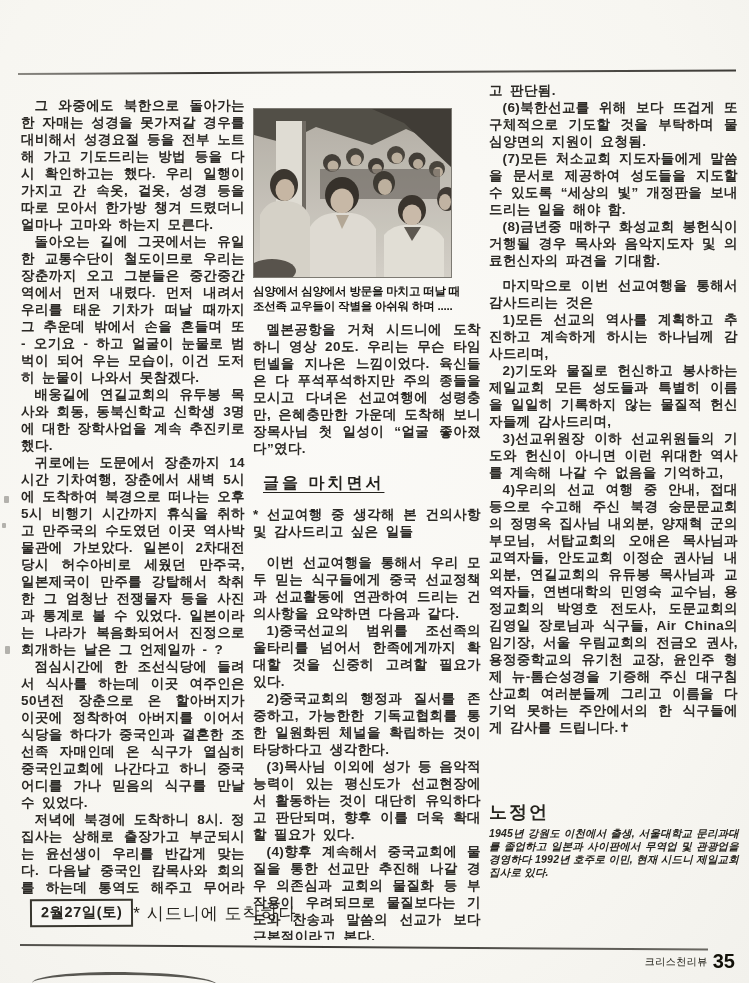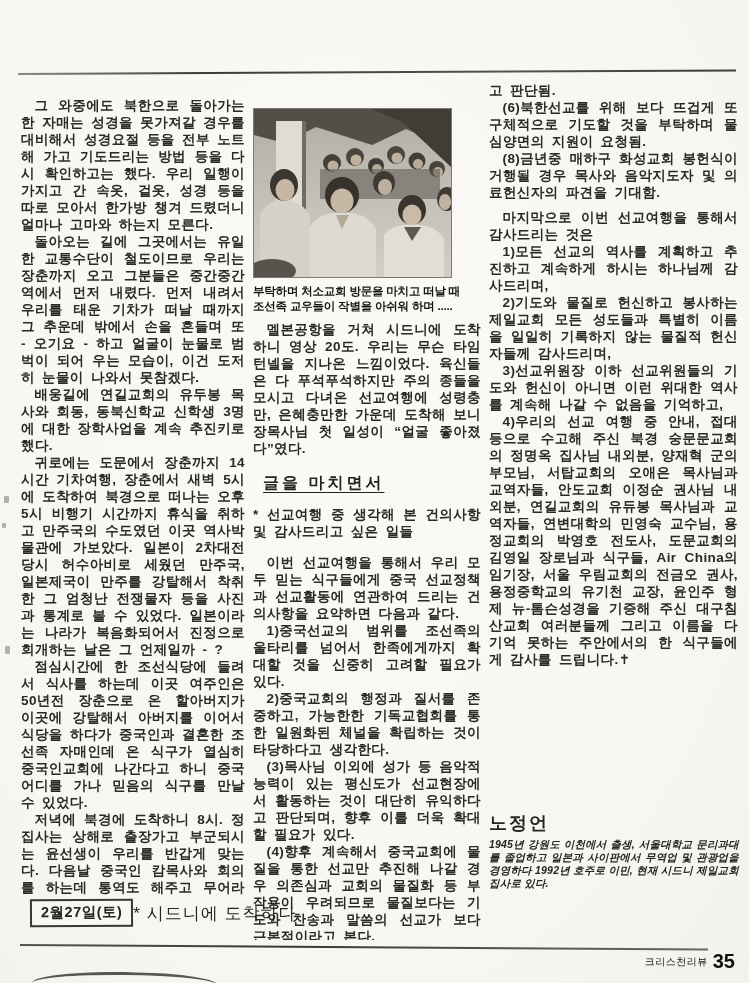--- a/index.html
+++ b/index.html
@@ -20,21 +20,21 @@
   .col-right{left:489px;top:82px;width:249px;height:700px;overflow:hidden;}
   .photo-frame{width:197px;height:168px;border:1px solid #7d7a73;background:#cdc9c2;
                box-shadow:inset 0 0 6px rgba(40,38,33,.55);overflow:hidden;}
   .caption{margin-top:6px;font-weight:700;font-size:11.5px;line-height:14.5px;
            color:#16140f;letter-spacing:-0.2px;text-align:left;}
   .mid-intro{margin-top:8px !important;}
   .section-heading{margin:16px 0 12px 10px;font-size:16px;font-weight:700;letter-spacing:3px;
                    color:#24221d;text-decoration:underline;text-underline-offset:4px;}
   .subnote{text-indent:0 !important;}
   .spacer8{height:8px;} .spacer14{height:14px;}
-  .author{position:absolute;left:489px;top:800px;width:250px;color:#27251f;margin-top:11px;}
+  .author{position:absolute;left:489px;top:800px;width:250px;color:#27251f;}
   .author-name{font-size:18px;font-weight:700;letter-spacing:2px;margin:0;}
   .author-bio{font-size:10.5px;line-height:13px;font-weight:700;margin:3px 0 0 0;
               text-align:justify;letter-spacing:0.2px;font-style:italic;}
   .dateline{position:absolute;left:30px;top:899px;display:flex;align-items:center;}
   .date-box{border:2px solid #39372f;padding:2px 9px 3px 9px;font-size:14.5px;font-weight:700;
             color:#26241e;letter-spacing:0.5px;background:#f8f7f3;transform:rotate(-0.4deg);}
   .date-note{font-size:17px;font-weight:400;color:#26241e;letter-spacing:1px;text-align:right;}
   .footer{position:absolute;left:560px;top:951px;width:175px;display:flex;justify-content:flex-end;
           align-items:flex-end;gap:5px;color:#111008;}
   .footer .mag{font-size:10px;font-weight:400;letter-spacing:0.5px;padding-bottom:2px;}
@@ -51,21 +51,21 @@
 
 <div class="page">
 
   <div class="rule rule-top"></div>
 
   <div class="col col-left">
     <p>그 와중에도 북한으로 돌아가는 한 자매는 성경을 못가져갈 경우를 대비해서 성경요절 등을 전부 노트해 가고 기도드리는 방법 등을 다시 확인하고는 했다. 우리 일행이 가지고 간 속옷, 겉옷, 성경 등을 따로 모아서 한가방 챙겨 드렸더니 얼마나 고마와 하는지 모른다.</p>
     <p>돌아오는 길에 그곳에서는 유일한 교통수단이 철도이므로 우리는 장춘까지 오고 그분들은 중간중간 역에서 먼저 내렸다. 먼저 내려서 우리를 태운 기차가 떠날 때까지 그 추운데 밖에서 손을 흔들며 또 - 오기요 - 하고 얼굴이 눈물로 범벅이 되어 우는 모습이, 이건 도저히 눈물이 나와서 못참겠다.</p>
     <p>배웅길에 연길교회의 유두봉 목사와 회동, 동북신학교 신학생 3명에 대한 장학사업을 계속 추진키로 했다.</p>
     <p>귀로에는 도문에서 장춘까지 14시간 기차여행, 장춘에서 새벽 5시에 도착하여 북경으로 떠나는 오후 5시 비행기 시간까지 휴식을 취하고 만주국의 수도였던 이곳 역사박물관에 가보았다. 일본이 2차대전 당시 허수아비로 세웠던 만주국, 일본제국이 만주를 강탈해서 착취한 그 엄청난 전쟁물자 등을 사진과 통계로 볼 수 있었다. 일본이라는 나라가 복음화되어서 진정으로 회개하는 날은 그 언제일까 - ?</p>
-    <p>점심시간에 한 조선식당에 들려서 식사를 하는데 이곳 여주인은 50년전 장춘으로 온 할아버지가 이곳에 강탈해서 아버지를 이어서 식당을 하다가 중국인과 결혼한 조선족 자매인데 온 식구가 열심히 중국인교회에 나간다고 하니 중국 어디를 가나 믿음의 식구를 만날 수 있었다.</p>
+    <p>점심시간에 한 조선식당에 들려서 식사를 하는데 이곳 여주인은 50년전 장춘으로 온 할아버지가 이곳에 정착하여 아버지를 이어서 식당을 하다가 중국인과 결혼한 조선족 자매인데 온 식구가 열심히 중국인교회에 나간다고 하니 중국 어디를 가나 믿음의 식구를 만날 수 있었다.</p>
     <p>저녁에 북경에 도착하니 8시. 정집사는 상해로 출장가고 부군되시는 윤선생이 우리를 반갑게 맞는다. 다음날 중국인 캄목사와 회의를 하는데 통역도 해주고 무어라 감사를 드려야 할지 ...</p>
   </div>
 
   <div class="col col-mid">
     <div class="photo-frame">
       <svg width="197" height="168" viewBox="0 0 197 168" xmlns="http://www.w3.org/2000/svg">
         <defs>
           <linearGradient id="bgf" x1="0" y1="0" x2="0" y2="1">
             <stop offset="0" stop-color="#b6b1a8"></stop>
               <stop offset="1" stop-color="#d9d5cd"></stop>
@@ -111,38 +111,39 @@
         <path d="M150,118 L158,132 L167,118 Z" fill="#5a544c"></path>
 
         <ellipse cx="193" cy="90" rx="10" ry="12" fill="#3a342e"></ellipse>
         <ellipse cx="191" cy="93" rx="6" ry="8" fill="#c6b7a5"></ellipse>
 
         <ellipse cx="18" cy="162" rx="24" ry="12" fill="#544f48"></ellipse>
         <rect width="197" height="168" fill="#8d867b" opacity="0.08"></rect>
       </svg>
     </div>
     <div class="caption">
-      <div>부탁하며 처소교회 방문을 마치고 떠날 때</div>
+      <div>심양에서 심양에서 방문을 마치고 떠날 때</div>
       <div>조선족 교우들이 작별을 아쉬워 하며 .....</div>
     </div>
     <p class="mid-intro">멜본공항을 거쳐 시드니에 도착하니 영상 20도. 우리는 무슨 타임턴넬을 지나온 느낌이었다. 육신들은 다 푸석푸석하지만 주의 종들을 모시고 다녀온 선교여행에 성령충만, 은혜충만한 가운데 도착해 보니 장목사님 첫 일성이 “얼굴 좋아졌다”였다.</p>
     <div class="section-heading">글을 마치면서</div>
     <p class="subnote">* 선교여행 중 생각해 본 건의사항 및 감사드리고 싶은 일들</p>
     <div class="spacer14"></div>
     <p>이번 선교여행을 통해서 우리 모두 믿는 식구들에게 중국 선교정책과 선교활동에 연관하여 드리는 건의사항을 요약하면 다음과 같다.</p>
     <p>1)중국선교의 범위를 조선족의 울타리를 넘어서 한족에게까지 확대할 것을 신중히 고려할 필요가 있다.</p>
     <p>2)중국교회의 행정과 질서를 존중하고, 가능한한 기독교협회를 통한 일원화된 체널을 확립하는 것이 타당하다고 생각한다.</p>
     <p>(3)목사님 이외에 성가 등 음악적 능력이 있는 평신도가 선교현장에서 활동하는 것이 대단히 유익하다고 판단되며, 향후 이를 더욱 확대할 필요가 있다.</p>
     <p>(4)향후 계속해서 중국교회에 물질을 통한 선교만 추진해 나갈 경우 의존심과 교회의 물질화 등 부작용이 우려되므로 물질보다는 기도와 찬송과 말씀의 선교가 보다 근본적이라고 본다.</p>
 
   </div>
 
   <div class="col col-right">
     <p class="no-indent">고 판단됨.</p>
     <p>(6)북한선교를 위해 보다 뜨겁게 또 구체적으로 기도할 것을 부탁하며 물심양면의 지원이 요청됨.</p>
+    <p>(7)모든 처소교회 지도자들에게 말씀을 문서로 제공하여 성도들을 지도할 수 있도록 “세상의 빛” 개정판을 보내드리는 일을 해야 함.</p>
     <p>(8)금년중 매하구 화성교회 봉헌식이 거행될 경우 목사와 음악지도자 및 의료헌신자의 파견을 기대함.</p>
     <div class="spacer8"></div>
     <p>마지막으로 이번 선교여행을 통해서 감사드리는 것은</p>
     <p>1)모든 선교의 역사를 계획하고 추진하고 계속하게 하시는 하나님께 감사드리며,</p>
     <p>2)기도와 물질로 헌신하고 봉사하는 제일교회 모든 성도들과 특별히 이름을 일일히 기록하지 않는 물질적 헌신자들께 감사드리며,</p>
     <p>3)선교위원장 이하 선교위원들의 기도와 헌신이 아니면 이런 위대한 역사를 계속해 나갈 수 없음을 기억하고,</p>
     <p>4)우리의 선교 여행 중 안내, 접대 등으로 수고해 주신 북경 숭문문교회의 정명옥 집사님 내외분, 양재혁 군의 부모님, 서탑교회의 오애은 목사님과 교역자들, 안도교회 이정순 권사님 내외분, 연길교회의 유듀봉 목사님과 교역자들, 연변대학의 민영숙 교수님, 용정교회의 박영호 전도사, 도문교회의 김영일 장로님과 식구들, Air China의 임기장, 서울 우림교회의 전금오 권사, 용정중학교의 유기천 교장, 윤인주 형제 뉴-톰슨성경을 기증해 주신 대구침산교회 여러분들께 그리고 이름을 다 기억 못하는 주안에서의 한 식구들에게 감사를 드립니다.✝</p>
   </div>
 
   <div class="author">

